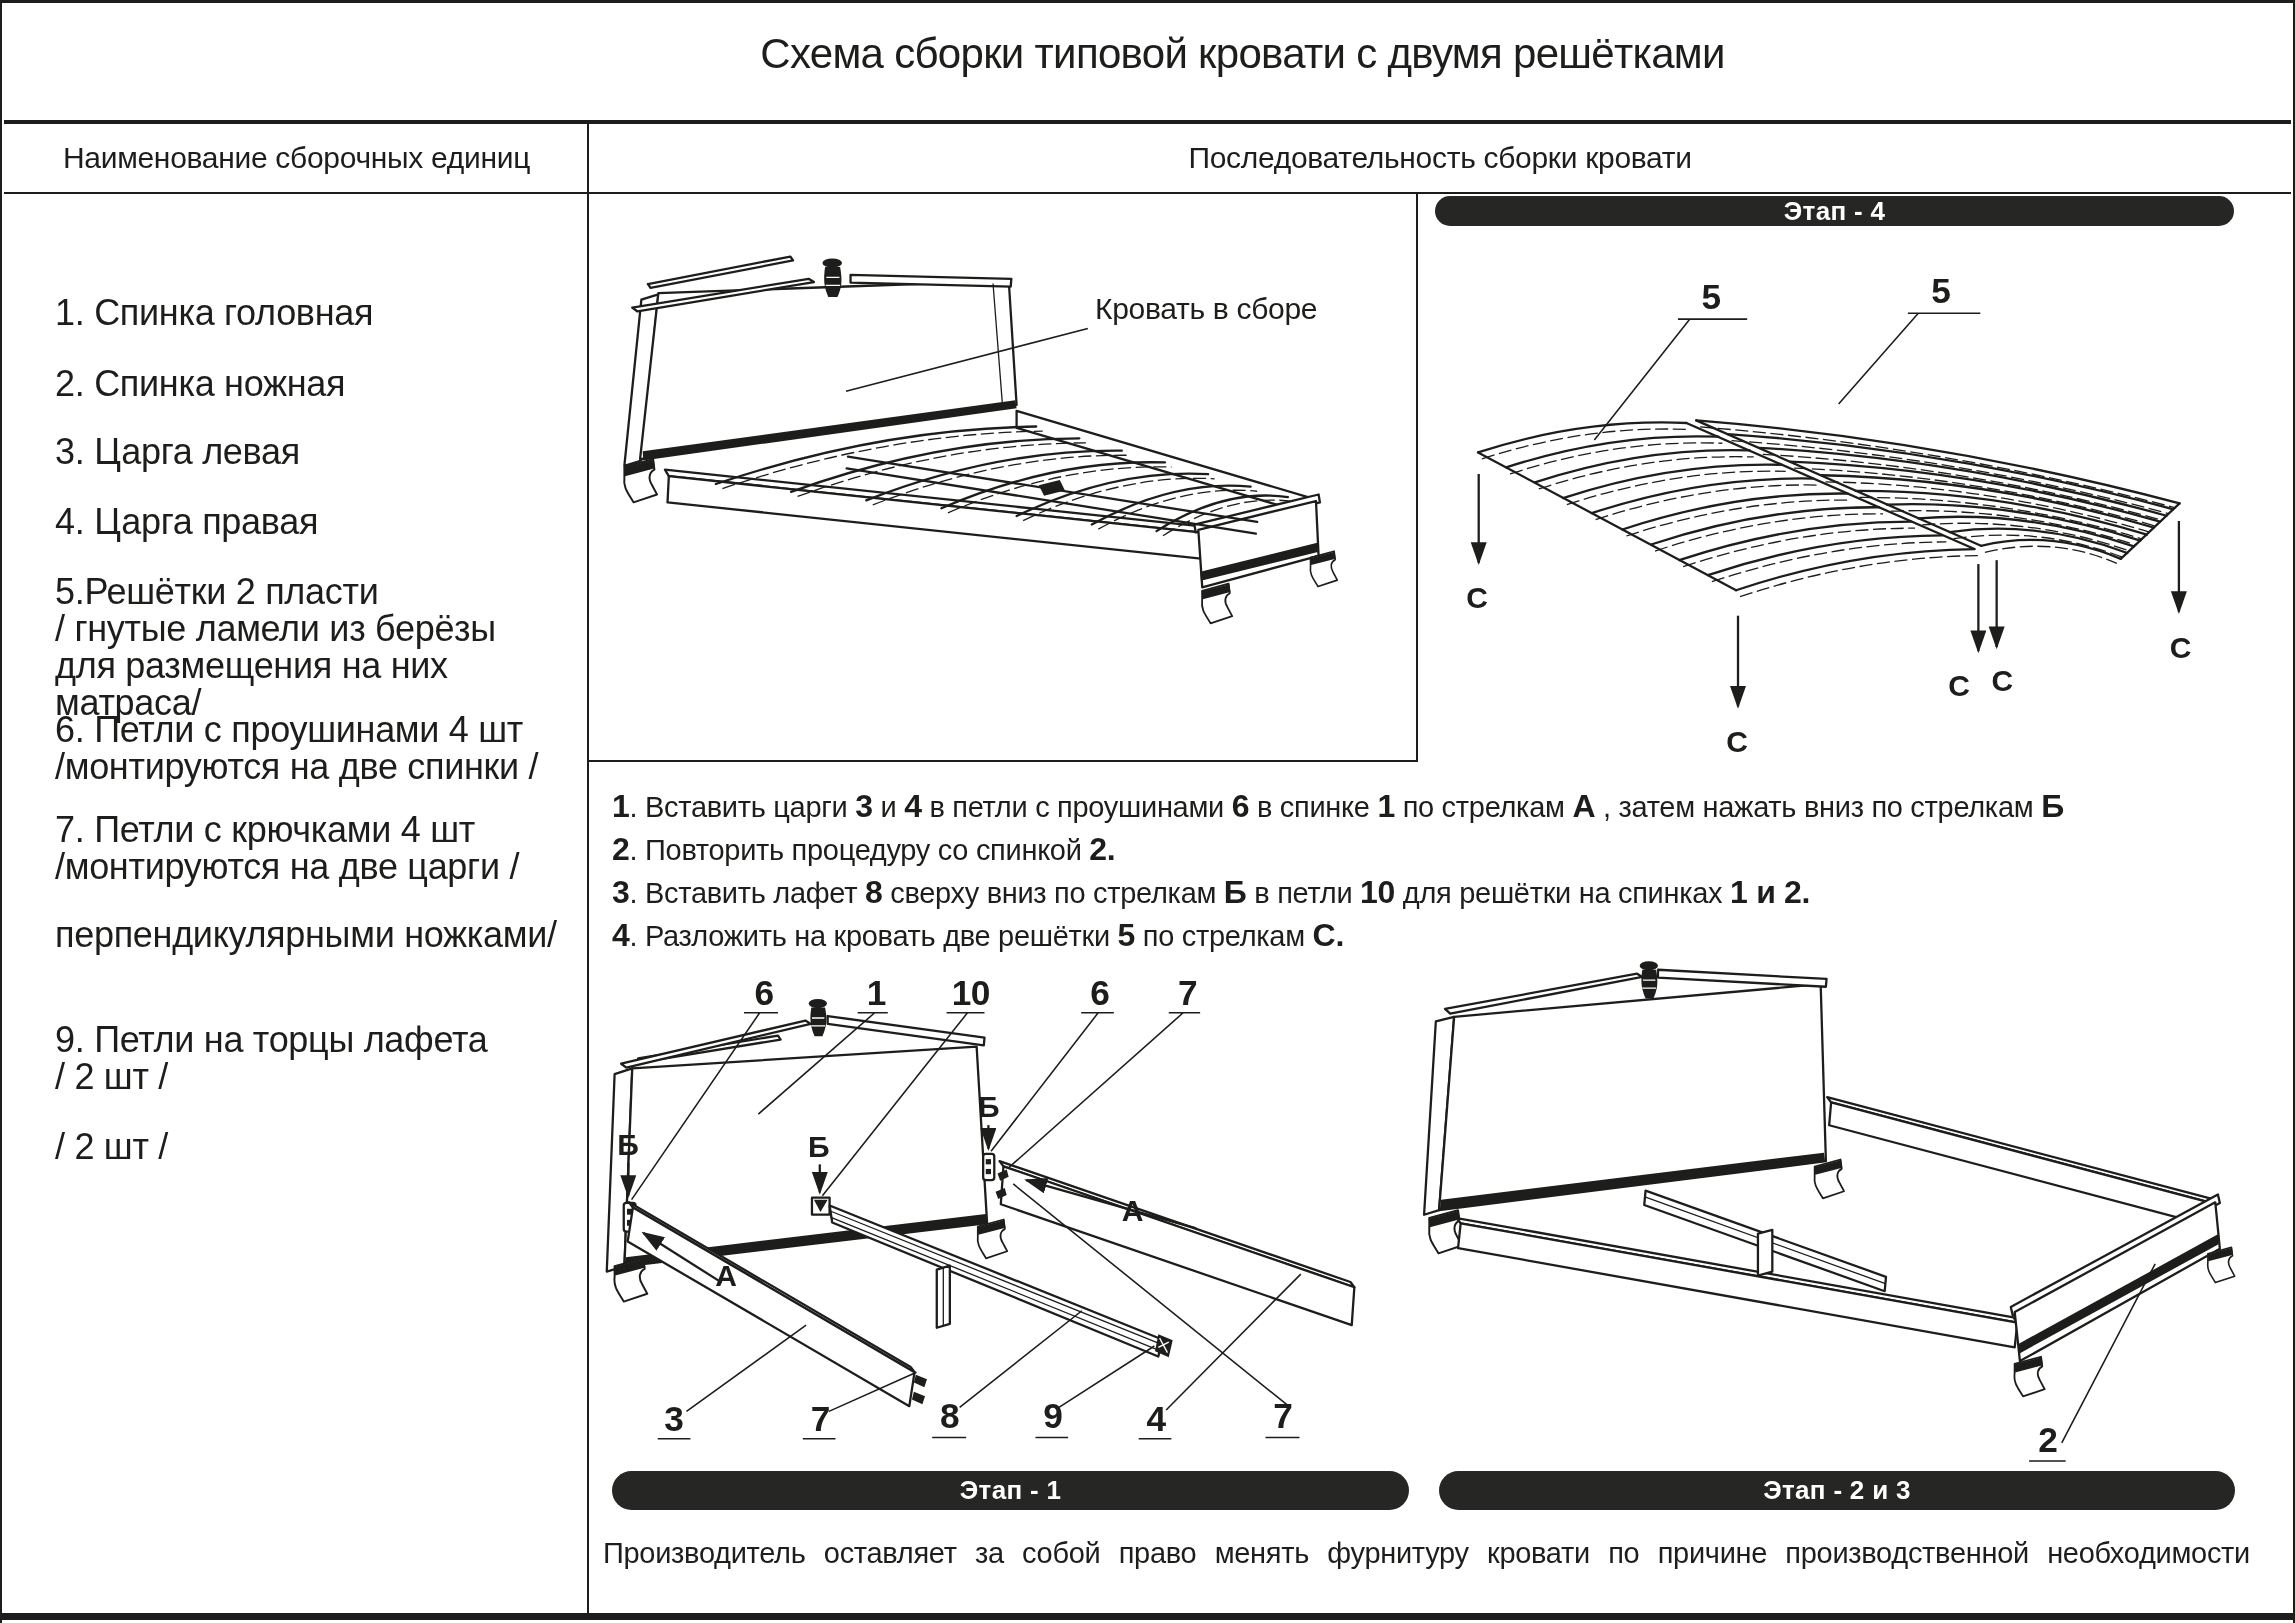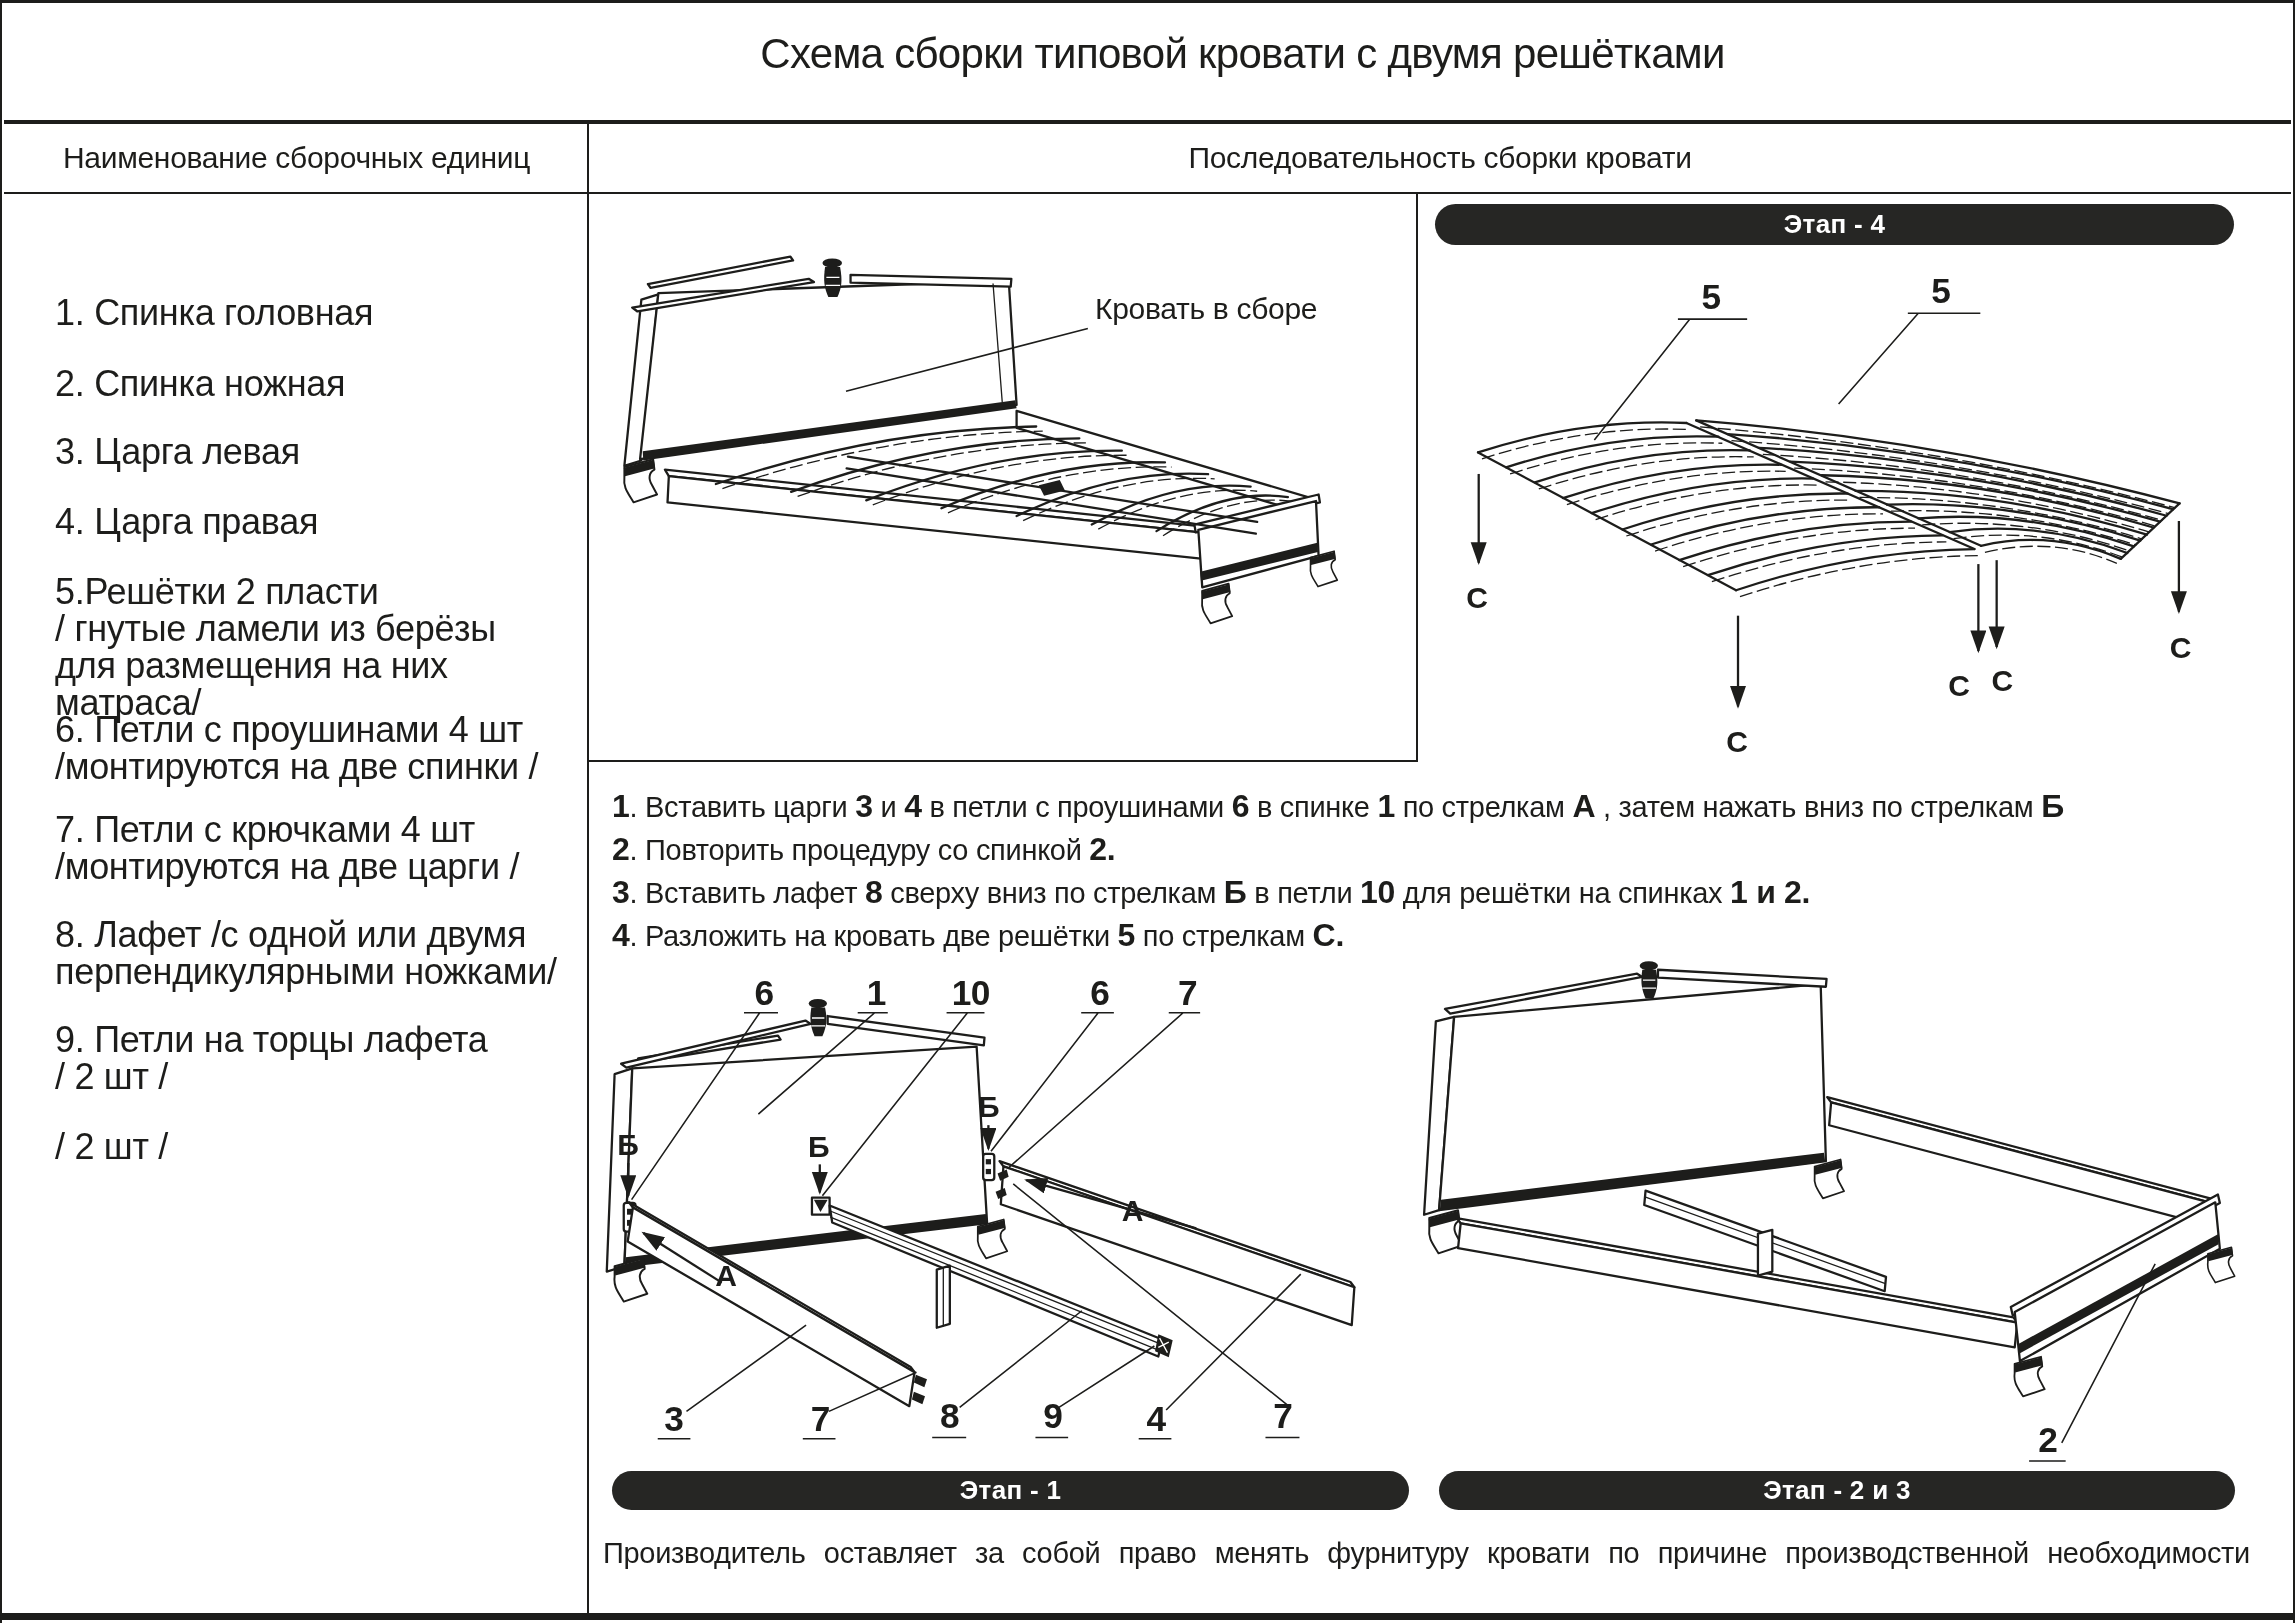--- a/index.html
+++ b/index.html
@@ -74,21 +74,20 @@
 </div>
 <div class="part" style="top:711px">
   <div>6. Петли с проушинами 4 шт</div>
   <div>/монтируются на две спинки /</div>
 </div>
 <div class="part" style="top:811px">
   <div>7. Петли с крючками 4 шт</div>
   <div>/монтируются на две царги /</div>
 </div>
 <div class="part" style="top:916px">
-  <div>8. Лафет /с одной или двумя</div>
   <div>перпендикулярными ножками/</div>
 </div>
 <div class="part" style="top:1021px">
   <div>9. Петли на торцы лафета</div>
   <div>/ 2 шт /</div>
 </div>
 <div class="part" style="top:1128px">
   <div>/ 2 шт /</div>
 </div>
 
@@ -362,21 +361,21 @@
       <use href="#foot-shape" transform="translate(896,620) scale(0.92)"></use>
       <use href="#foot-shape" transform="translate(1192,452) scale(0.82)"></use>
     </g>
   </g>
   <g>
     <text x="934" y="762">2</text>
     <path class="ldr" d="M920,776 L976,776 M970,748 L1113,474"></path>
   </g>
 </svg>
 
-<div class="pill" style="left:1435px;top:204px;width:799px;height:41px">
+<div class="pill" style="left:1435px;top:196px;width:799px;height:30px">
   <span>Этап -  4</span>
 </div>
 <div class="pill" style="left:612px;top:1471px;width:797px;height:39px">
   <span>Этап - 1</span>
 </div>
 <div class="pill" style="left:1439px;top:1471px;width:796px;height:39px">
   <span>Этап -  2 и 3</span>
 </div>
 
 <div class="footer">Производитель  оставляет  за  собой  право  менять  фурнитуру  кровати  по  причине производственной необходимости</div>

